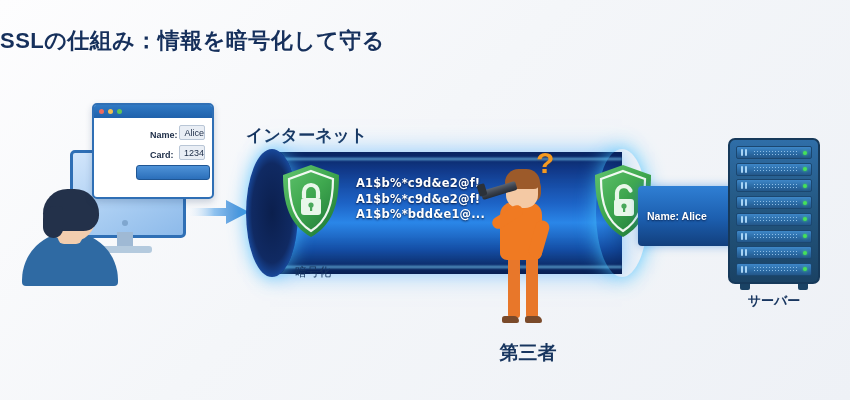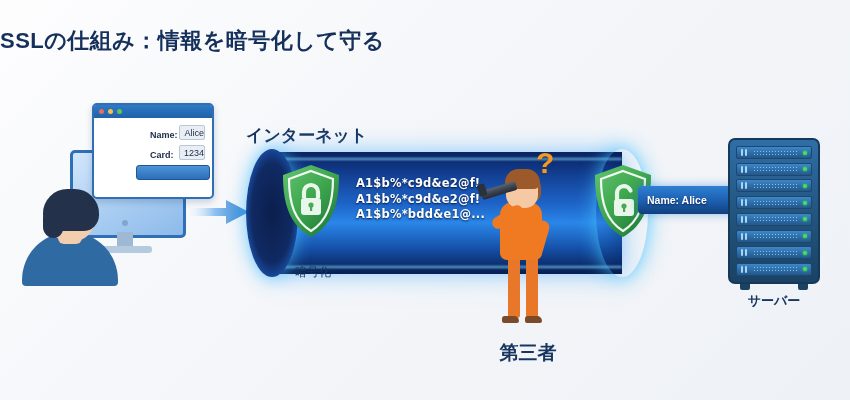--- a/index.html
+++ b/index.html
@@ -147,21 +147,21 @@
   .shield { position: absolute; width: 62px; height: 76px; }
   #shield-lock { left: 280px; top: 163px; }
   #shield-unlock { left: 592px; top: 163px; }
   .shield-label {
     position: absolute; font-size: 12px; font-weight: normal; color: #17355f;
   }
   #enc-label { left: 278px; top: 264px; width: 70px; text-align: center; }
 
   
   #plain-plate {
-    position: absolute; left: 638px; top: 186px; width: 98px; height: 28px;
+    position: absolute; left: 638px; top: 186px; width: 98px; height: 60px;
     background: linear-gradient(180deg, #2f7fd4 0%, #1c5eae 55%, #123f7d 100%);
     border-radius: 4px;
     display: flex; flex-direction: column; justify-content: center;
     padding-left: 9px;
     box-shadow: 0 0 10px rgba(40,130,220,0.5);
   }
   .plain-line {
     font-size: 10.5px; font-weight: bold; color: #ffffff;
     line-height: 15px; text-shadow: 0 1px 2px rgba(0,10,40,0.7);
   }

